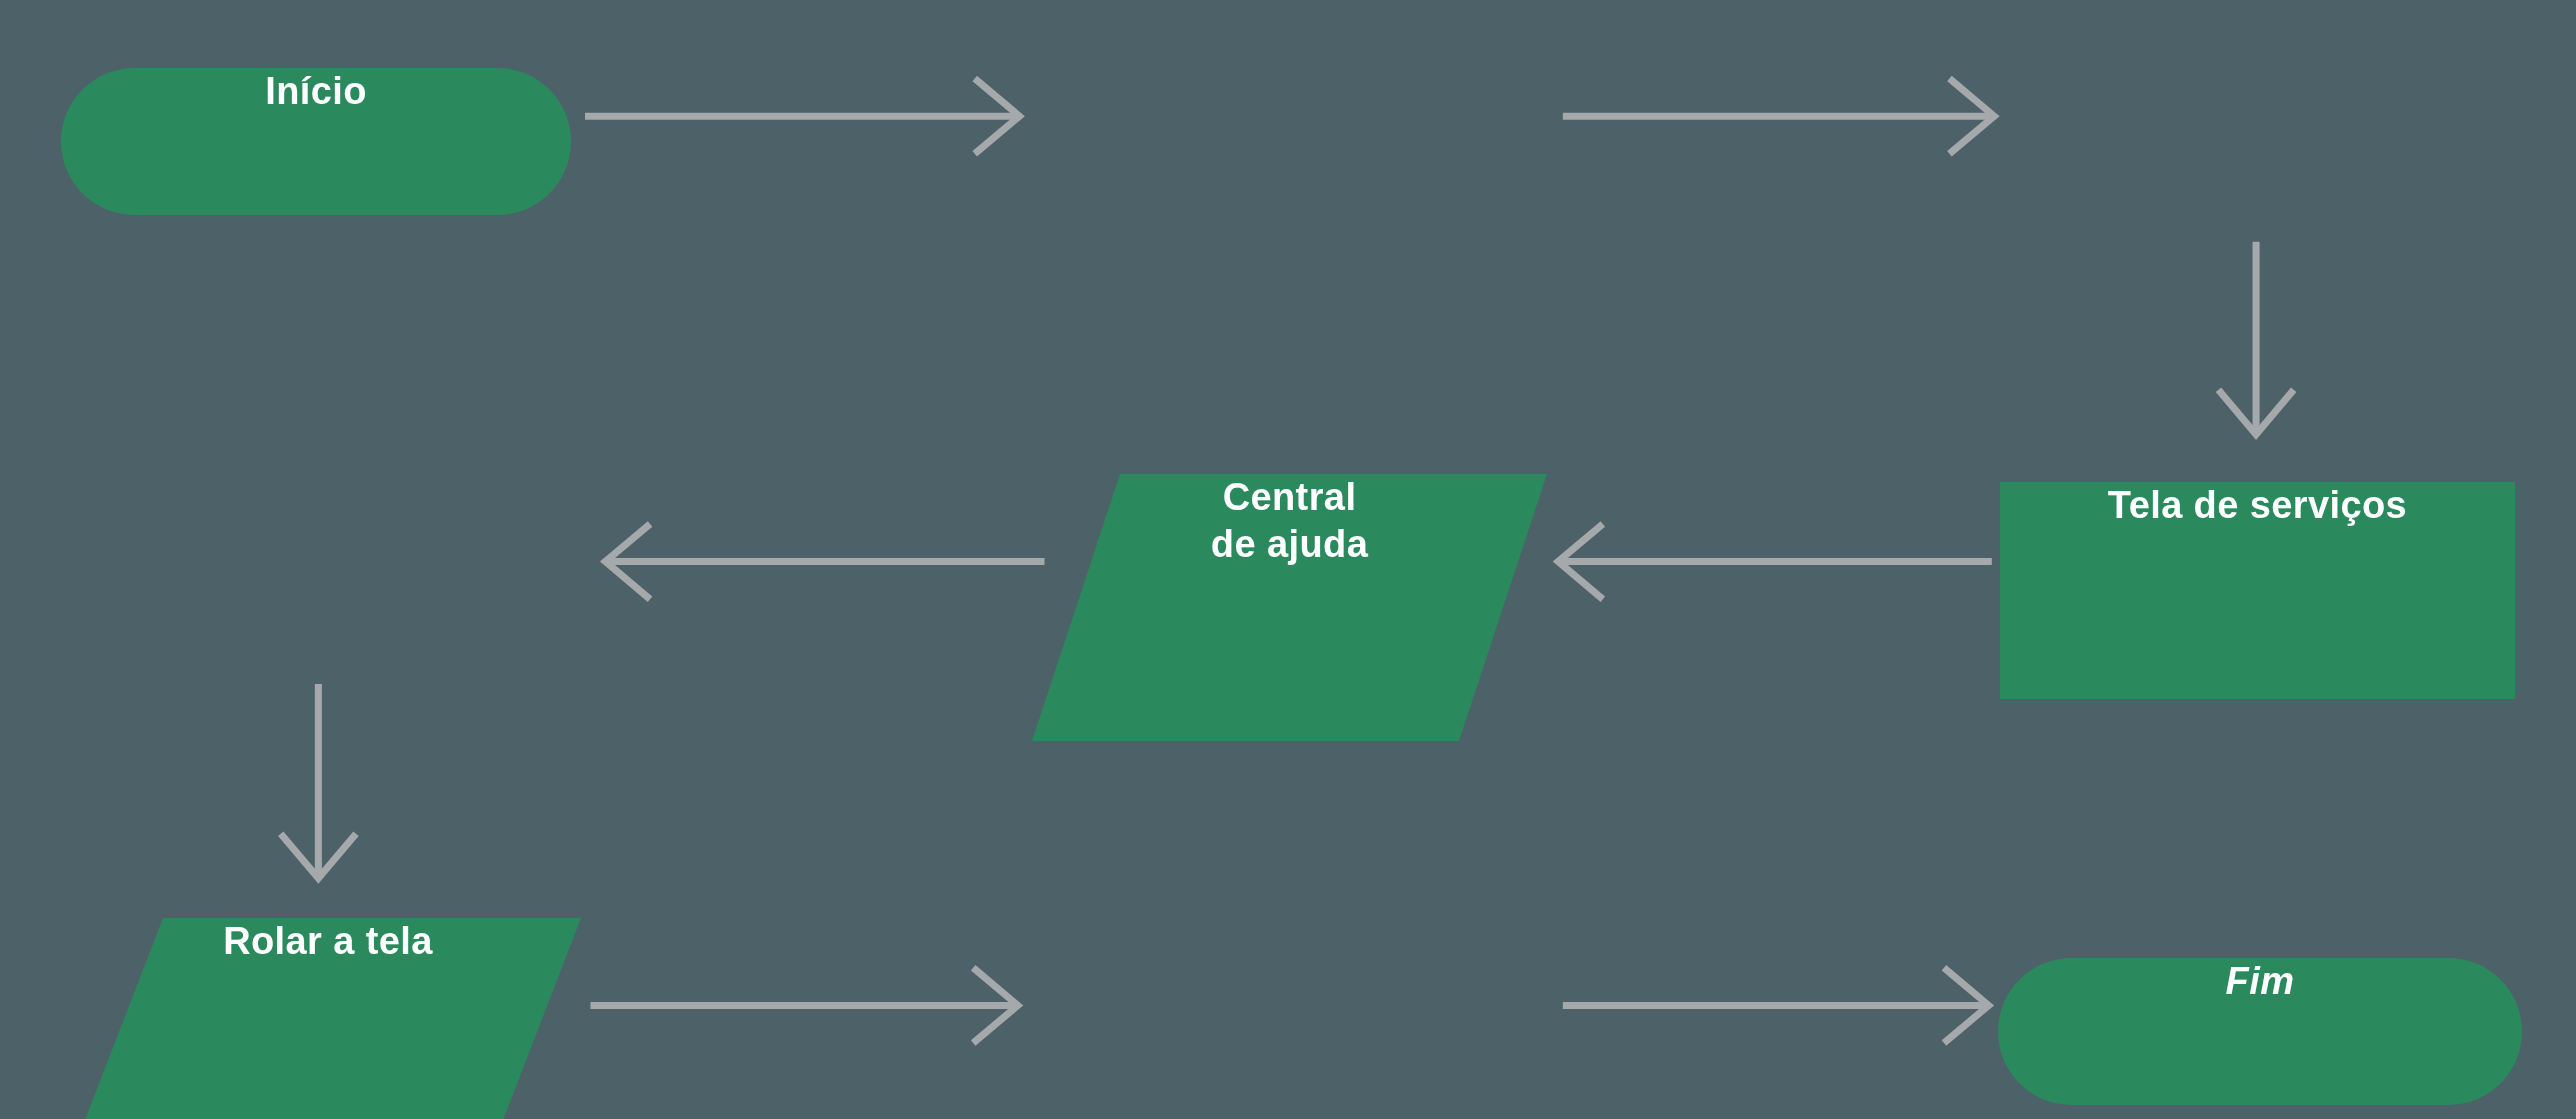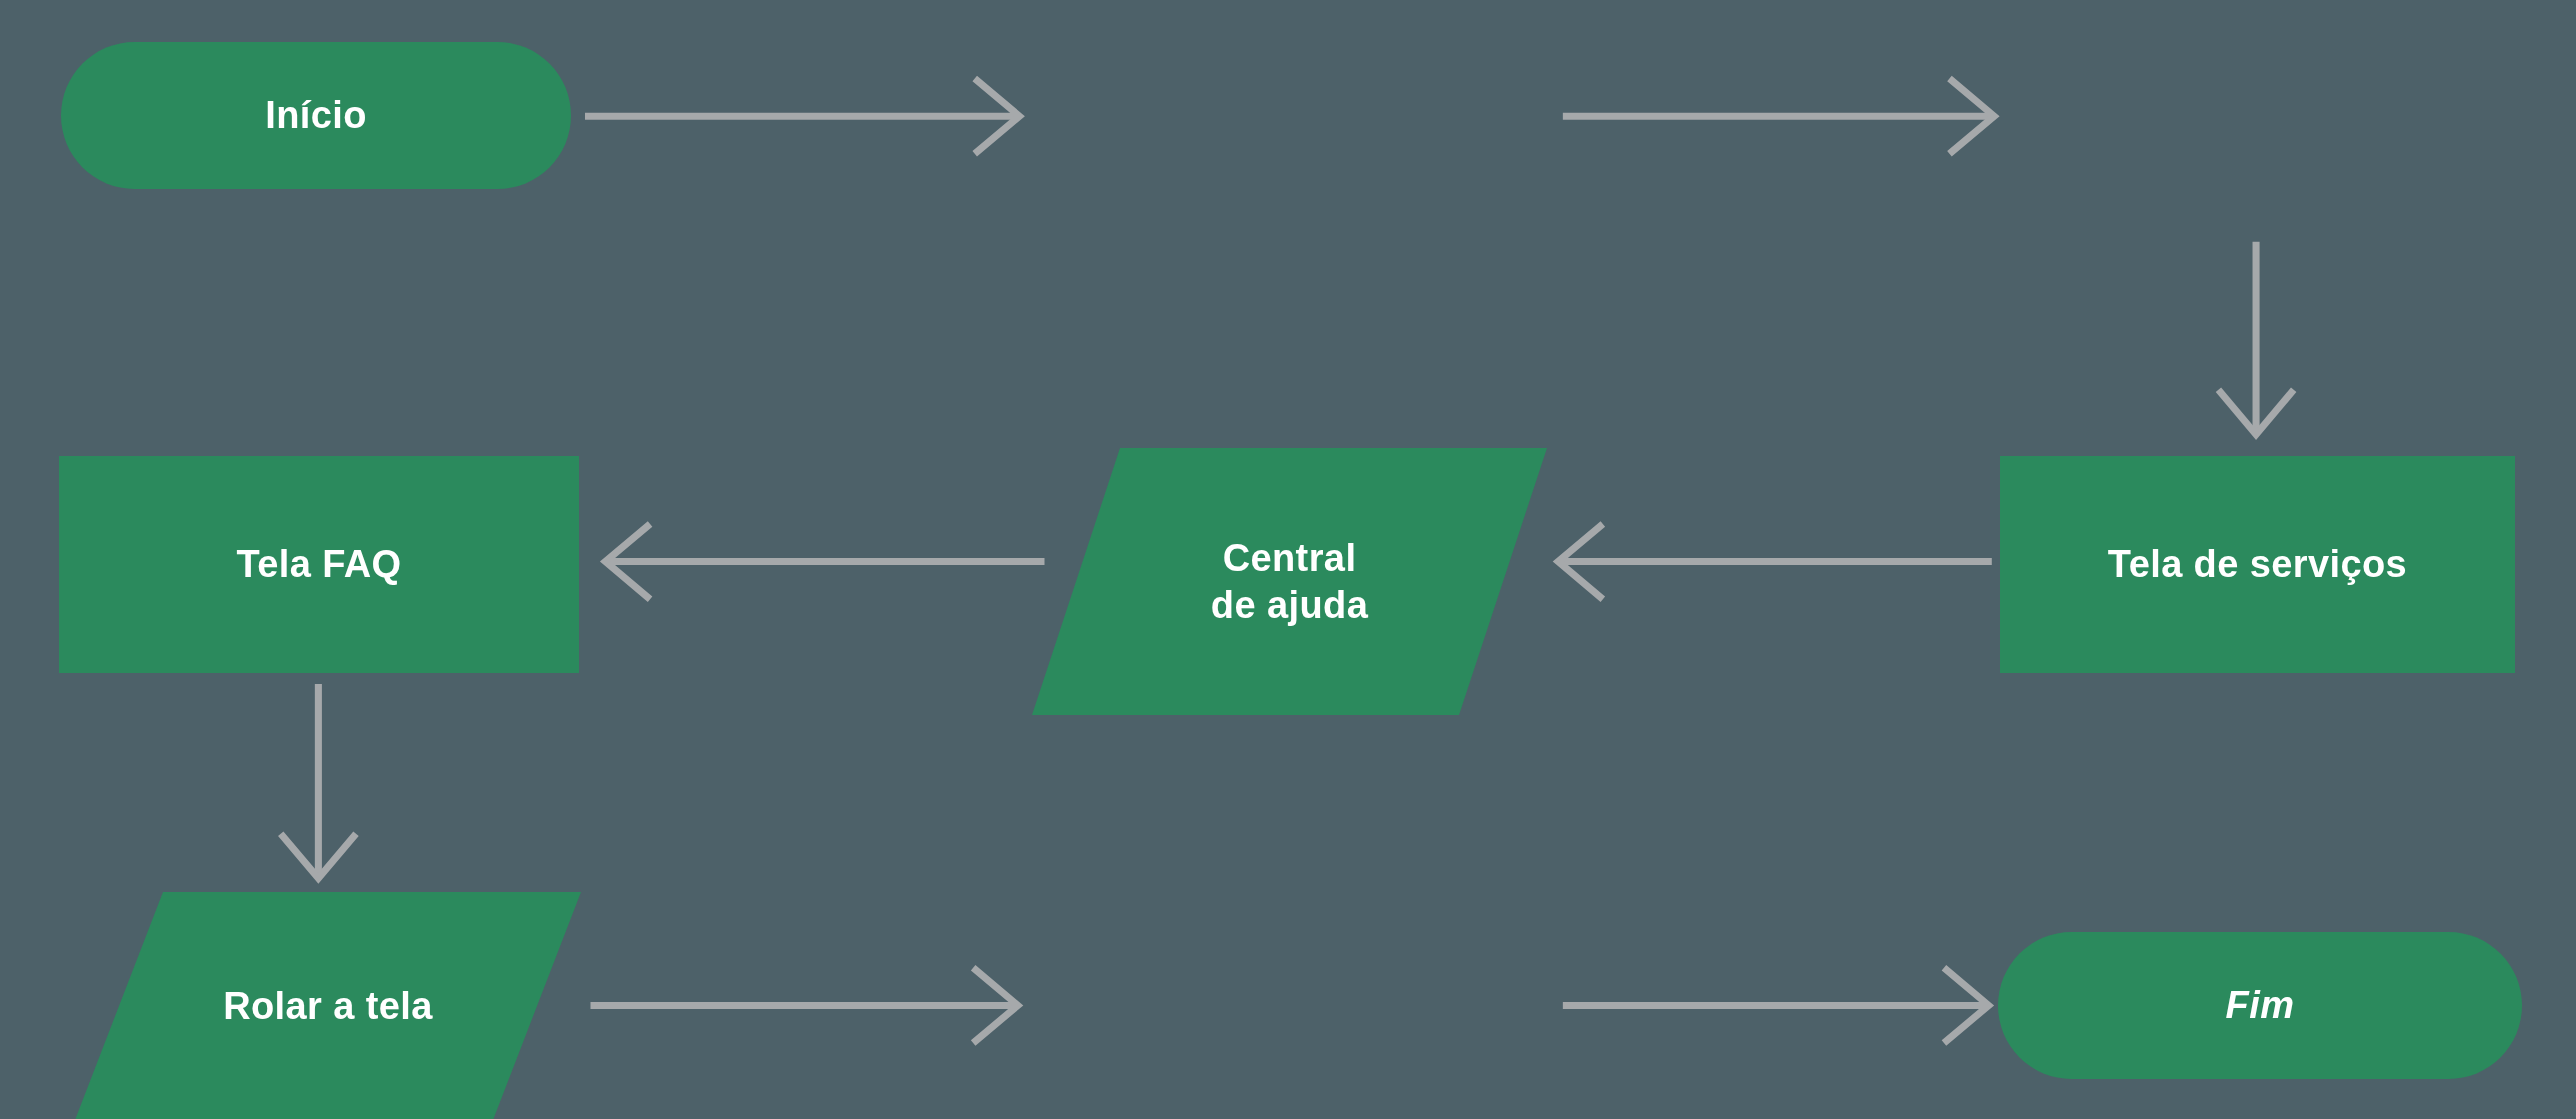--- a/index.html
+++ b/index.html
@@ -26,28 +26,29 @@
     pointer-events: none;
   }
   .arrows line, .arrows polyline {
     stroke: var(--arrow-gray);
     stroke-width: 9;
     fill: none;
   }
   .node {
     position: absolute;
     display: flex;
-    align-items: center;
+    align-items: flex-start;
     justify-content: center;
     background: var(--node-green);
     color: var(--text-white);
     font-weight: 700;
     font-size: 38px;
     text-align: center;
     letter-spacing: 0.4px;
+    margin-top: 26px;
   }
   .node--terminator { border-radius: 74px; }
   .node--io { clip-path: polygon(88px 0, 100% 0, calc(100% - 88px) 100%, 0 100%); }
   .node-label { white-space: pre-line; line-height: 1.23; }
 </style>
 </head>
 <body>
 
 <div class="canvas">
 
@@ -94,23 +95,20 @@
 
   <div class="node node--process" style="left:2000px; top:456px; width:515px; height:217px;">
     <span class="node-label">Tela de serviços</span>
   </div>
 
   <div class="node node--io" style="left:1032px; top:448px; width:515px; height:267px;">
     <span class="node-label">Central
 de ajuda</span>
   </div>
 
-  <div class="node node--process" style="left:59px; top:456px; width:520px; height:217px;">
-    <span class="node-label">Tela FAQ</span>
-  </div>
 
   <div class="node node--io" style="left:75px; top:892px; width:506px; height:228px;">
     <span class="node-label">Rolar a tela</span>
   </div>
 
 
   <div class="node node--terminator" style="left:1998px; top:932px; width:524px; height:147px;font-style:italic;">
     <span class="node-label">Fim</span>
   </div>
 

